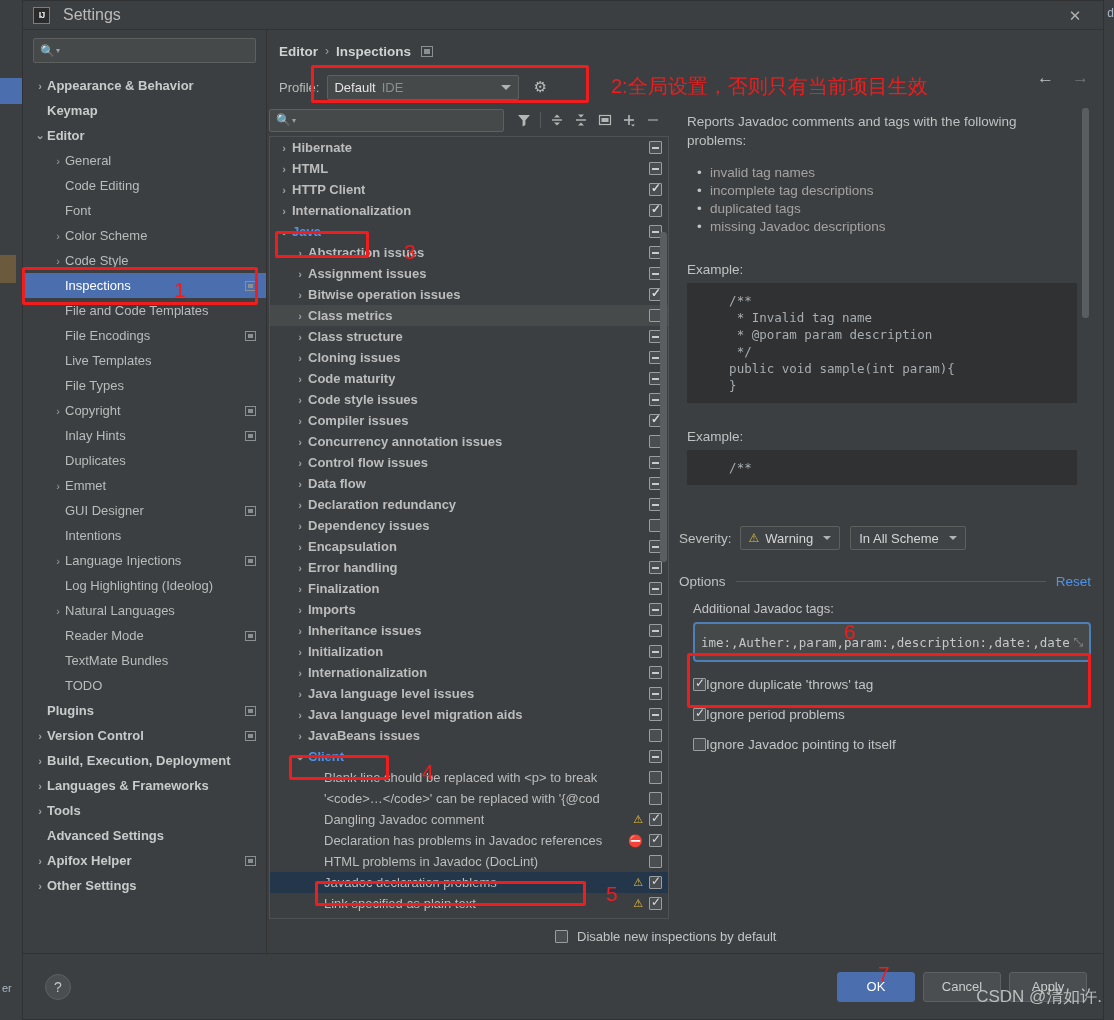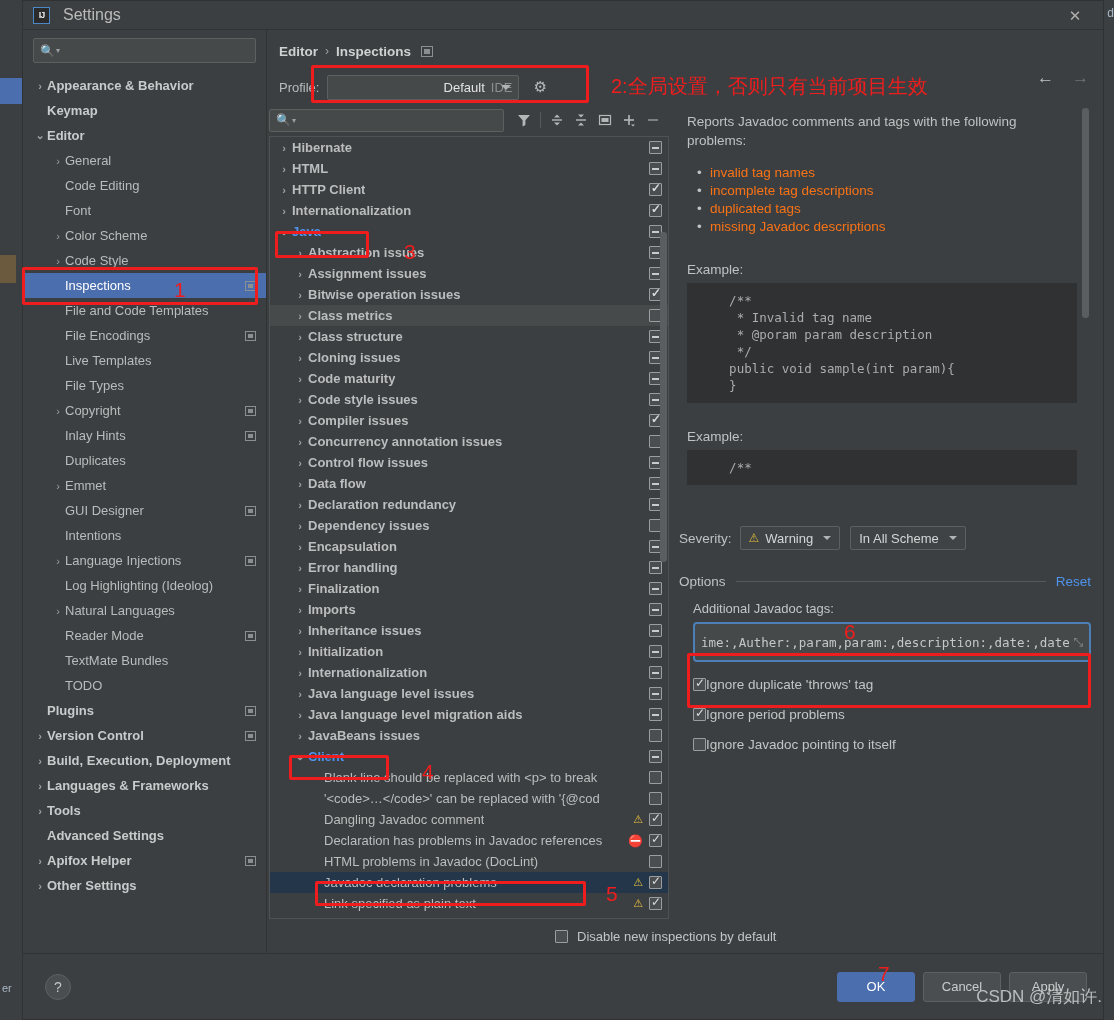--- a/index.html
+++ b/index.html
@@ -109,21 +109,21 @@
   .nav-arrow { color: #c0c3c4; font-size: 17px; cursor: pointer; }
   .nav-arrow.dim { color: #6e7375; }
 
   #profile-row {
     height: 34px; display: flex; align-items: center; padding: 0 12px; margin-top: 4px;
   }
   #profile-label { color: #b9bcbd; font-size: 13px; margin-right: 8px; }
   #profile-select {
     width: 192px; height: 25px; background: #45494a;
     border: 1px solid #5e6060; border-radius: 2px;
-    display: flex; align-items: center; padding: 0 6px; position: relative; justify-content: flex-end;
+    display: flex; align-items: center; padding: 0 6px; position: relative;
   }
   #profile-value { color: #e3e3e3; font-size: 13px; }
   #profile-sub { color: #8b8f91; font-size: 13px; margin-left: 6px; }
   .dd-arrow {
     position: absolute; right: 7px; width: 0; height: 0;
     border-left: 5px solid transparent; border-right: 5px solid transparent;
     border-top: 5px solid #b0b3b4;
   }
   #profile-gear {
     margin-left: 14px; color: #b8bbbc; font-size: 15px; cursor: pointer;
@@ -189,21 +189,21 @@
   }
 
   
   #desc-col { flex: 1; display: flex; flex-direction: column; min-width: 0; padding-right: 12px; padding-left: 10px; }
   #desc-box {
     height: 408px; background: #3c3f41; position: relative; overflow: hidden;
     padding: 8px 14px 0 8px;
   }
   .desc-p { color: #bfc2c3; font-size: 13.5px; line-height: 19px; }
   .desc-ul { margin: 14px 0 0 10px; }
-  .desc-li { color: #f97316; font-size: 13.5px; line-height: 18px; list-style: none; position: relative; padding-left: 13px;}
+  .desc-li { color: #a3a3a3; font-size: 13.5px; line-height: 18px; list-style: none; position: relative; padding-left: 13px;}
   .desc-li::before { content: "•"; position: absolute; left: 0; color: #bfc2c3; }
   .desc-example-label { color: #bfc2c3; font-size: 13.5px; margin-top: 26px; }
   .code-block {
     background: #2f3133; margin-top: 6px; padding: 9px 12px;
     font-family: "DejaVu Sans Mono", monospace; font-size: 12.5px;
     color: #a9adb0; line-height: 17px; white-space: pre;
   }
   #desc-scrollbar {
     position: absolute; right: 2px; top: 4px; width: 7px; height: 210px;
     background: #5a5e60; border-radius: 3px;

